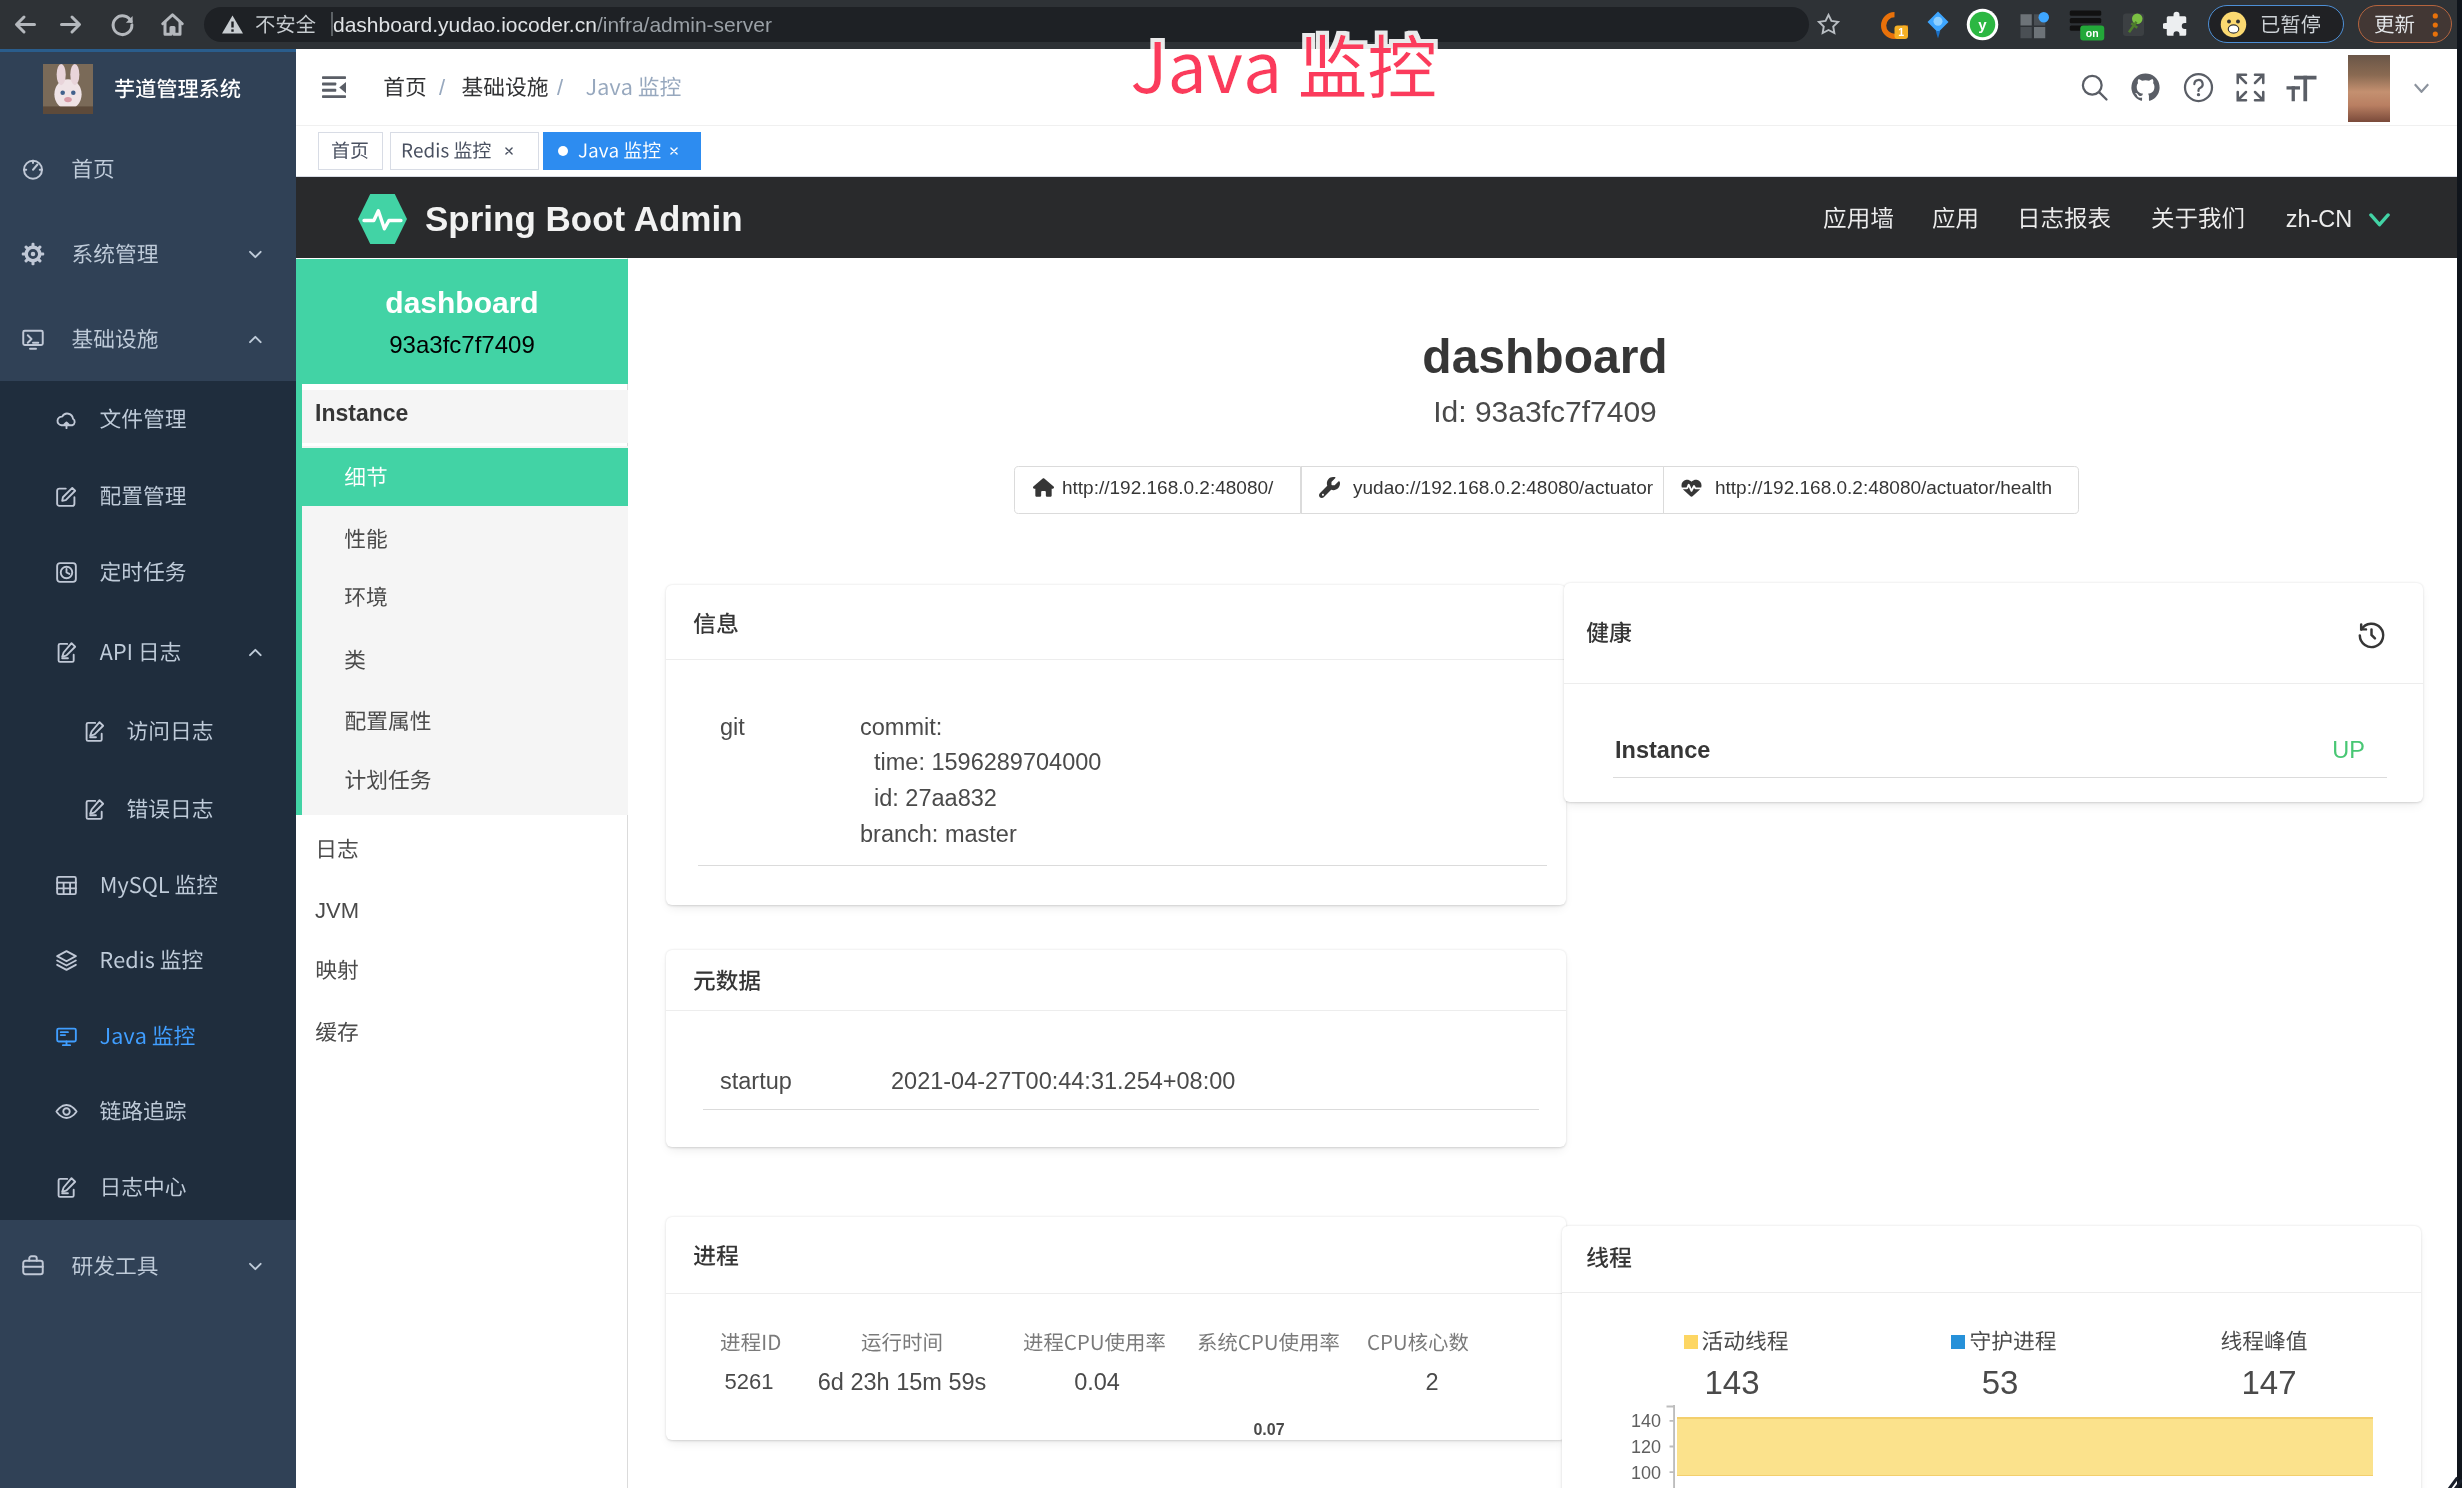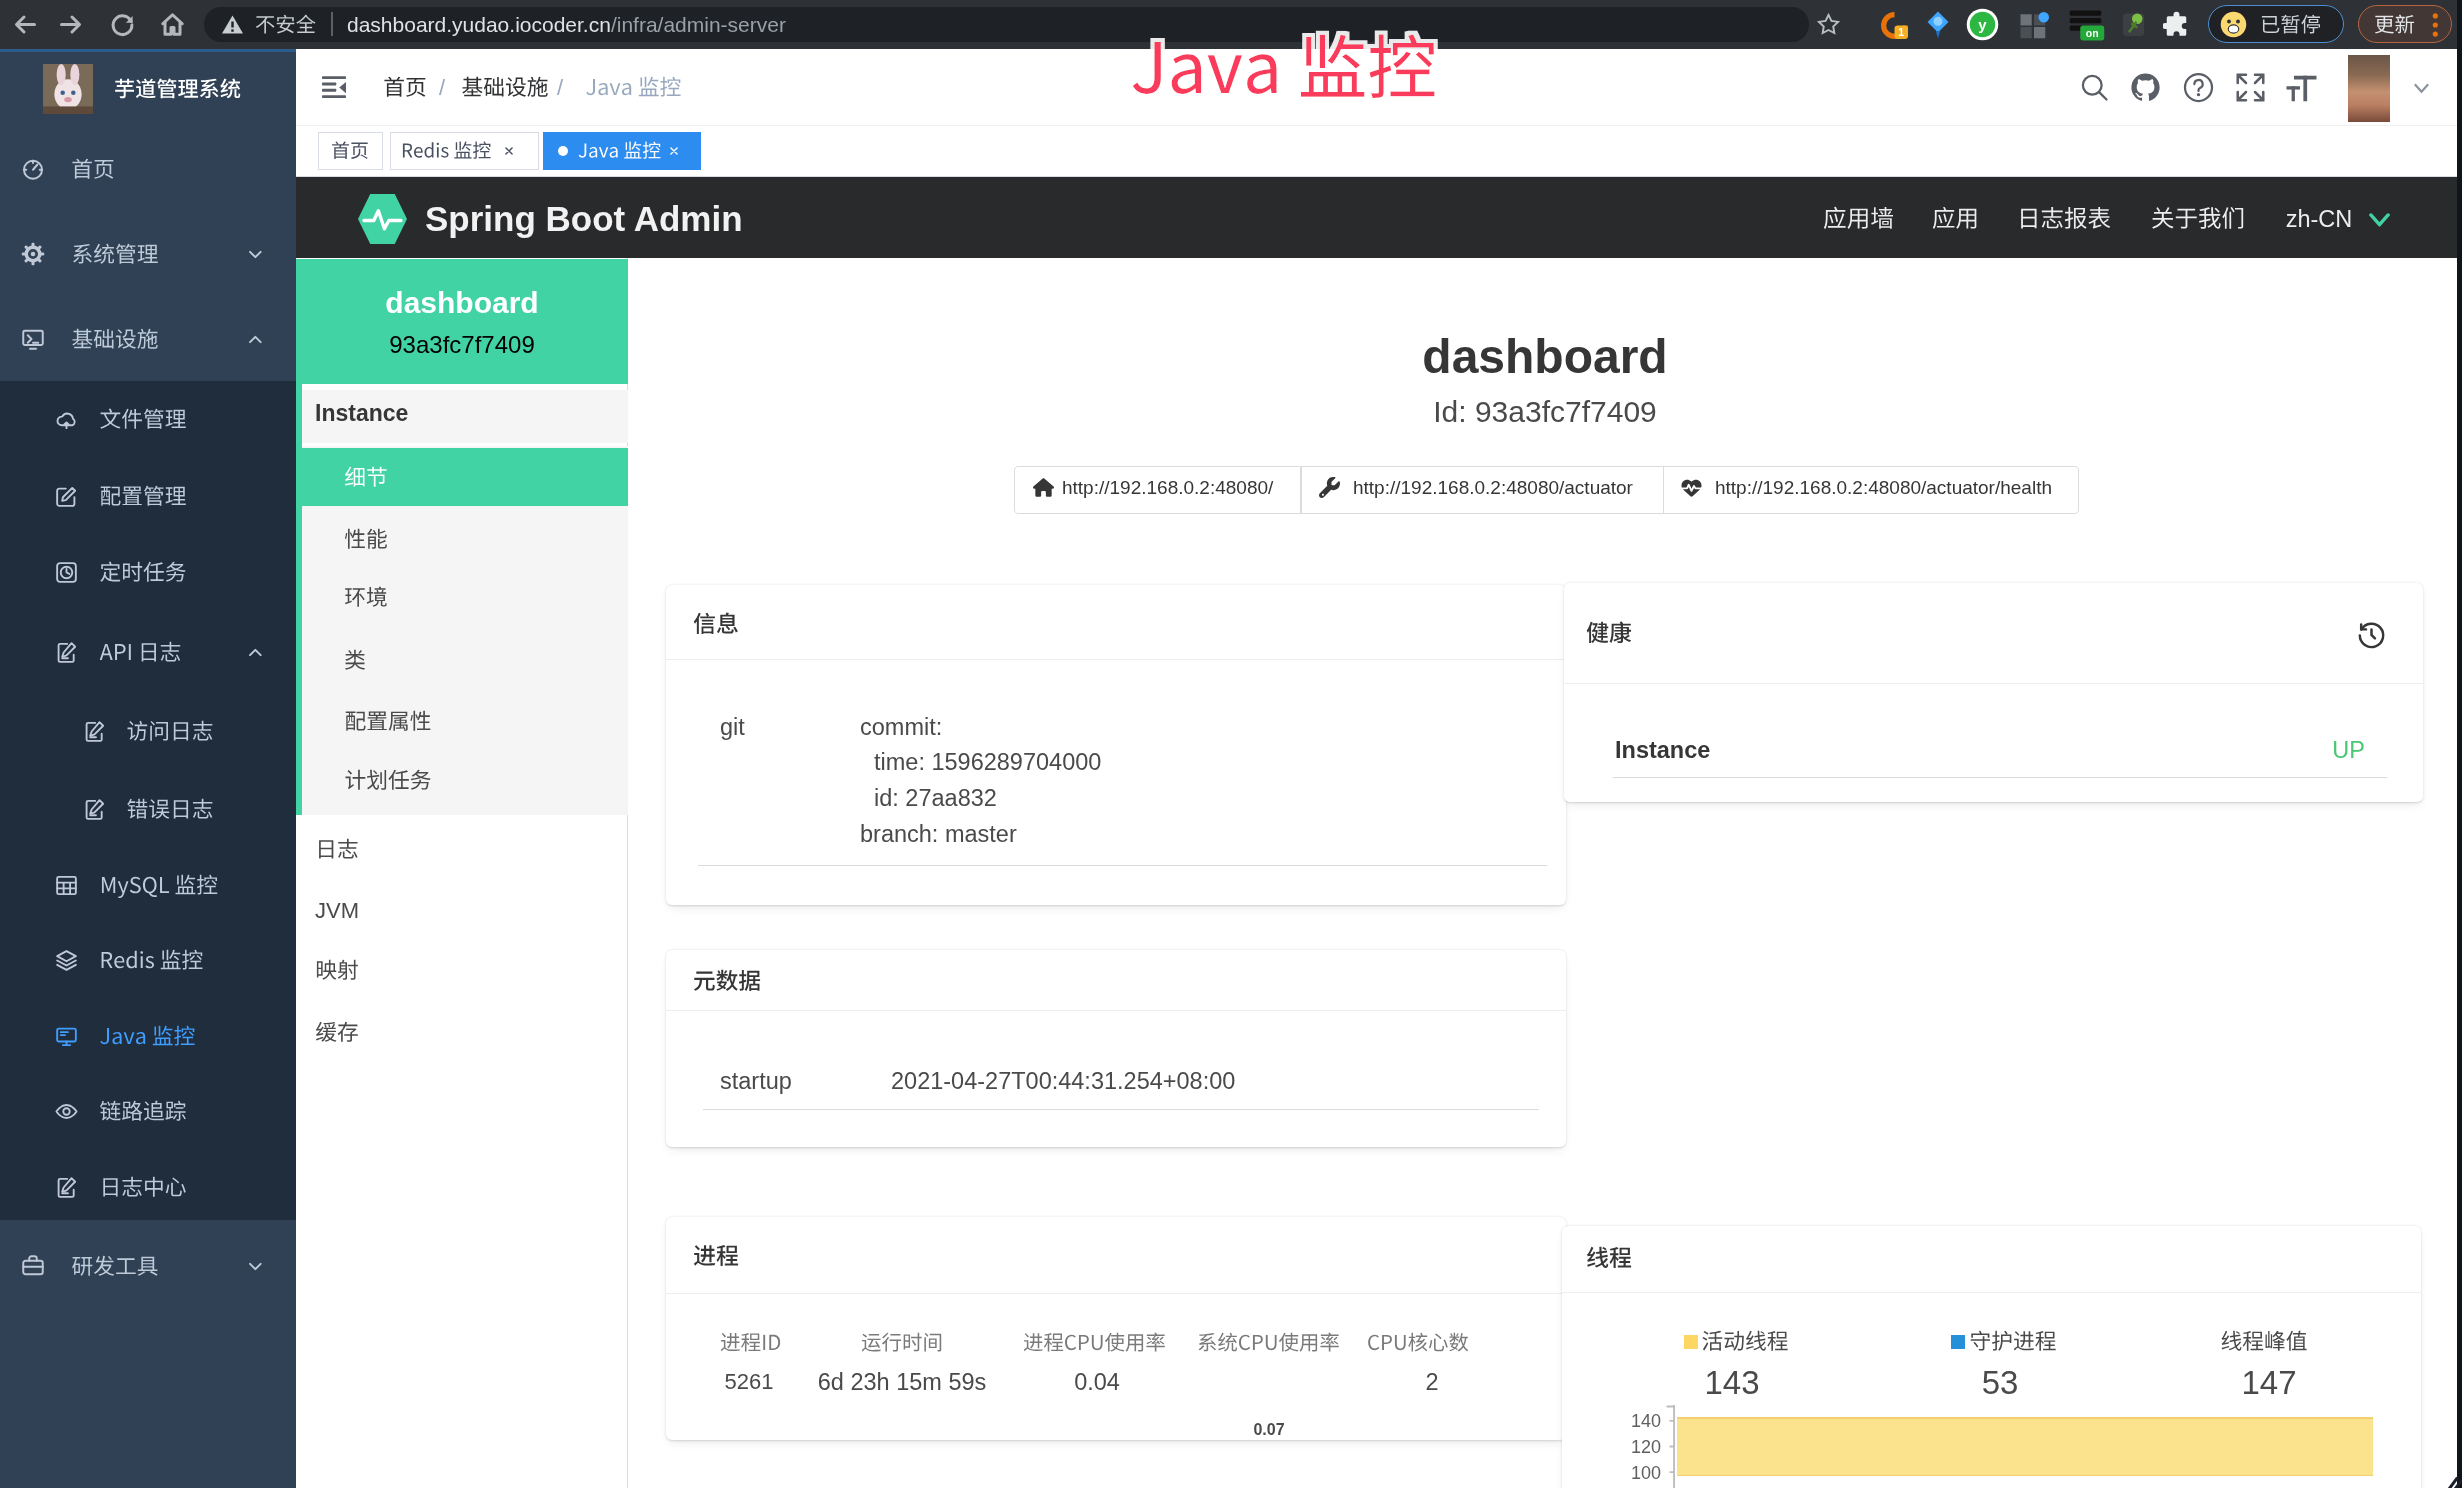--- a/index.html
+++ b/index.html
@@ -157,21 +157,21 @@
       <rect x="13.4" y="20.5" width="3.2" height="3.2" fill="#1e2125"></rect>
     </svg>
 <svg style="position:absolute;left:255px;top:12.7px;overflow:visible" width="61" height="26" viewBox="0 0 81 34">
       <g transform="translate(0,24.8) scale(0.02700,-0.02700)" fill="#c8cdd1">
         <use href="#gR4e0d" x="0"></use>
         <use href="#gR5b89" x="1000"></use>
         <use href="#gR5168" x="2000"></use>
       </g>
     </svg>
 <div style="position:absolute;left:331px;top:12px;width:1.5px;height:24px;background:#5c6165;"></div>
-<div style="position:absolute;left:347px;transform:translateY(-50%);top:25px;font-size:21px;color:#dfe2e5;font-weight:400;white-space:nowrap;">dashboard.yudao.iocoder.cn<span style="color:#9aa0a6">/infra/admin-server</span></div>
+<div style="position:absolute;left:333px;transform:translateY(-50%);top:25px;font-size:21px;color:#dfe2e5;font-weight:400;white-space:nowrap;">dashboard.yudao.iocoder.cn<span style="color:#9aa0a6">/infra/admin-server</span></div>
 <svg style="position:absolute;left:1815px;top:10.6px" width="27" height="27" viewBox="0 0 24 24">
       <path d="M12 3.5l2.6 5.3 5.9.9-4.3 4.1 1 5.8-5.2-2.7-5.2 2.7 1-5.8-4.3-4.1 5.9-.9z" fill="none" stroke="#b9bec3" stroke-width="1.7"></path>
     </svg>
 <svg style="position:absolute;left:1878px;top:9px" width="33" height="33" viewBox="0 0 44 44">
       <path d="M22 4a18 18 0 1 0 18 18h-7a11 11 0 1 1-11-11z" fill="#e8710a"></path>
       <rect x="22" y="22" width="18" height="18" rx="4" fill="#f5b025"></rect>
       <text x="31" y="36" font-size="14" font-weight="bold" fill="#fff" text-anchor="middle" font-family="Liberation Sans">1</text>
     </svg>
 <svg style="position:absolute;left:1926px;top:10px" width="24" height="30" viewBox="0 0 32 40">
       <path d="M16 2 30 16 16 30 2 16Z" fill="#3ea6ff"></path>
@@ -720,21 +720,21 @@
 <div style="position:absolute;left:1014px;top:466px;width:287px;height:48px;background:#fff;border:0.8px solid #dbdbdb;box-sizing:border-box;border-radius:4.6px 0 0 4.6px;"></div>
 <div style="position:absolute;left:1301px;top:466px;width:363px;height:48px;background:#fff;border:0.8px solid #dbdbdb;box-sizing:border-box;"></div>
 <div style="position:absolute;left:1663px;top:466px;width:416px;height:48px;background:#fff;border:0.8px solid #dbdbdb;box-sizing:border-box;border-radius:0 4.6px 4.6px 0;"></div>
 <svg style="position:absolute;left:1033px;top:477px" width="21" height="21" viewBox="0 0 576 512">
       <path fill="#363636" d="M575.8 255.5c0 18-15 32.1-32 32.1h-32l.7 160.2c0 2.7-.2 5.4-.5 8.1V472c0 22.1-17.9 40-40 40H456c-1.1 0-2.2 0-3.3-.1-1.4.1-2.8.1-4.2.1H416 392c-22.1 0-40-17.9-40-40v-24-64c0-17.7-14.3-32-32-32H256c-17.7 0-32 14.3-32 32v64 24c0 22.1-17.9 40-40 40H160 128.1c-1.5 0-3-.1-4.5-.2-1.2.1-2.4.2-3.6.2H104c-22.1 0-40-17.9-40-40V360c0-.9 0-1.9.1-2.8V287.6H32c-18 0-32-14-32-32.1 0-9 3-17 10-24L266.4 8c7-7 15-8 22-8s15 2 21 7L564.8 231.5c8 7 12 15 11 24z"></path>
     </svg>
 <div style="position:absolute;left:1062px;transform:translateY(-50%);top:488px;font-size:19px;color:#363636;font-weight:400;white-space:nowrap;">http://192.168.0.2:48080/</div>
 <svg style="position:absolute;left:1319px;top:477px" width="21" height="21" viewBox="0 0 512 512">
       <path fill="#363636" d="M352 320c88.4 0 160-71.6 160-160 0-15.3-2.2-30.1-6.2-44.2-4.1-14.5-22.2-18.7-32.9-8.1l-85.8 85.8c-3 3-7.1 4.7-11.3 4.7H320c-8.8 0-16-7.2-16-16v-55.7c0-4.2 1.7-8.3 4.7-11.3l85.8-85.8c10.6-10.6 6.4-28.8-8.1-32.9C372.1 2.2 357.3 0 342 0 253.6 0 192 71.6 192 160c0 19.1 3.4 37.5 9.5 54.5L19.9 396.1C7.2 408.8 0 426.1 0 444.1 0 481.6 30.4 512 67.9 512c18 0 35.3-7.2 48-19.9l181.6-181.6c17 6.2 35.4 9.5 54.5 9.5zM96 456c-13.3 0-24-10.7-24-24s10.7-24 24-24 24 10.7 24 24-10.7 24-24 24z"></path>
     </svg>
-<div style="position:absolute;left:1353px;transform:translateY(-50%);top:488px;font-size:19px;color:#363636;font-weight:400;white-space:nowrap;">http://192.168.0.2:48080/actuator</div>
+<div style="position:absolute;left:1353px;transform:translateY(-50%);top:488px;font-size:19px;color:#363636;font-weight:400;white-space:nowrap;">yudao://192.168.0.2:48080/actuator</div>
 <svg style="position:absolute;left:1681px;top:478px" width="21" height="20" viewBox="0 0 512 512">
       <path fill="#363636" d="M228.3 469.1 47.6 300.4c-4.2-3.9-8.2-8.1-11.9-12.4h87c22.6 0 43-13.6 51.7-34.5l10.5-25.2 49.3 109.5c3.8 8.5 12.1 14 21.4 14.1s17.8-5 22-13.3L320 253.7l1.7 3.4c9.5 19 28.9 31 50.1 31H476.3c-3.7 4.3-7.7 8.5-11.9 12.4L283.7 469.1c-7.5 7-17.4 10.9-27.7 10.9s-20.2-3.9-27.7-10.9zM503.7 240h-132c-3 0-5.8-1.7-7.2-4.4l-23.2-46.3c-4.1-8.1-12.4-13.3-21.5-13.3s-17.4 5.1-21.5 13.3l-41.4 82.8-50.5-112.1c-3.9-8.7-12.7-14.3-22.2-14.1s-18.1 5.9-21.8 14.8l-31.8 76.3c-1.2 3-4.2 4.9-7.4 4.9H8.3C2.9 225.2 0 208.2 0 190.9v-5.8c0-69.9 50.5-129.5 119.4-141 45.6-7.6 92 7.3 124.6 39.9l12 12 12-12c32.6-32.6 79-47.5 124.6-39.9C461.5 55.6 512 115.2 512 185.1v5.8c0 16.9-2.8 33.5-8.3 49.1z"></path>
     </svg>
 <div style="position:absolute;left:1715px;transform:translateY(-50%);top:488px;font-size:19px;color:#363636;font-weight:400;white-space:nowrap;">http://192.168.0.2:48080/actuator/health</div>
 <div style="position:absolute;left:666px;top:585px;width:900px;height:320px;background:#fff;border-radius:6px;box-shadow:0 0.8px 2.3px rgba(10,10,10,.14), 0 4.6px 10.6px -3px rgba(10,10,10,.09);"></div>
 <svg style="position:absolute;left:693px;top:611px;overflow:visible" width="46" height="29" viewBox="0 0 60 38">
       <g transform="translate(0,27.6) scale(0.03000,-0.03000)" fill="#363636">
         <use href="#gM4fe1" x="0"></use>
         <use href="#gM606f" x="1000"></use>
       </g>

